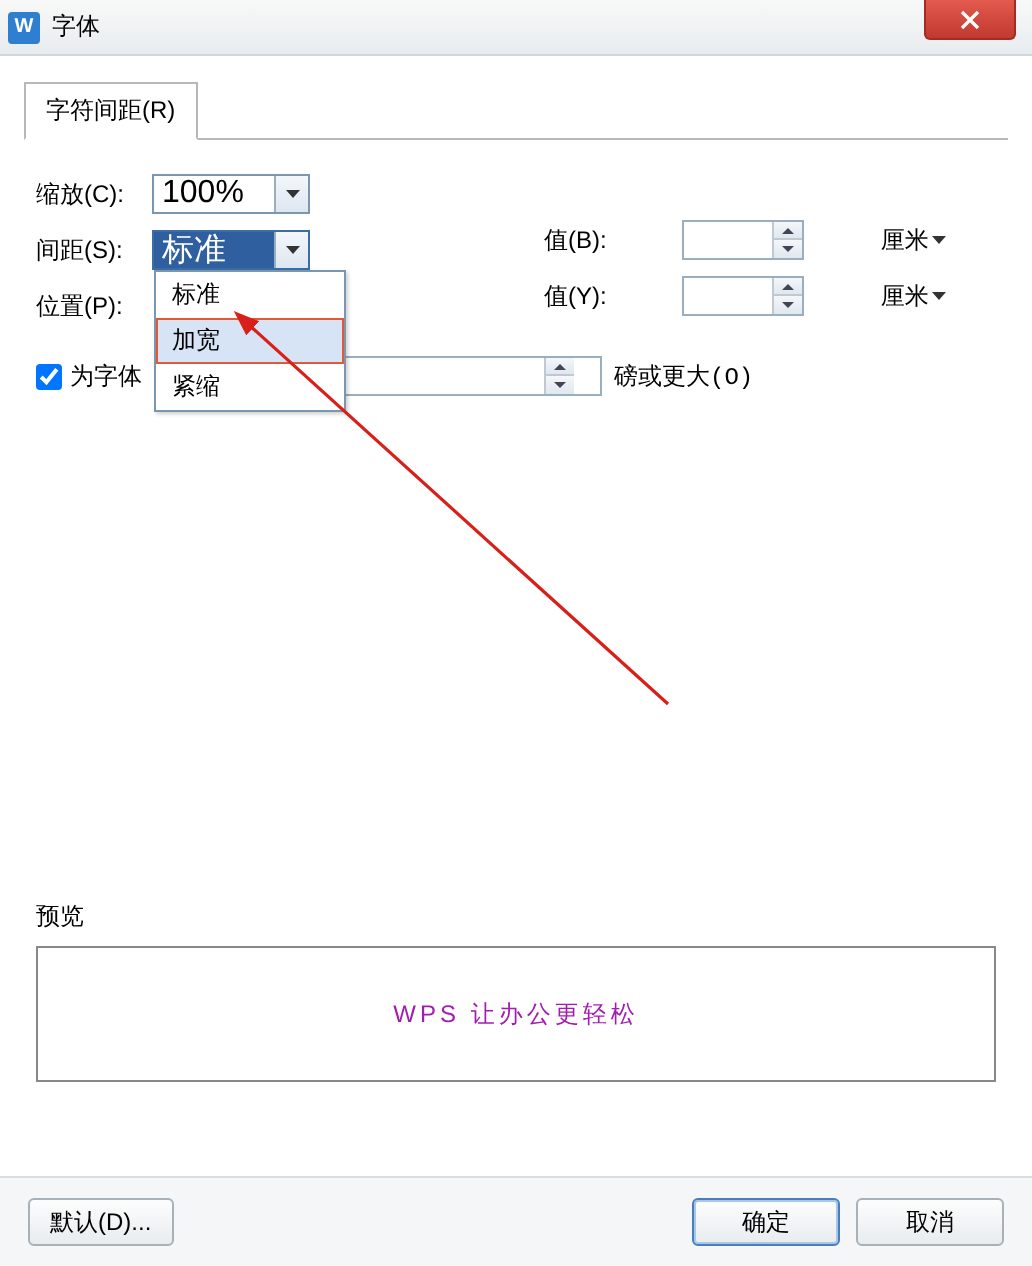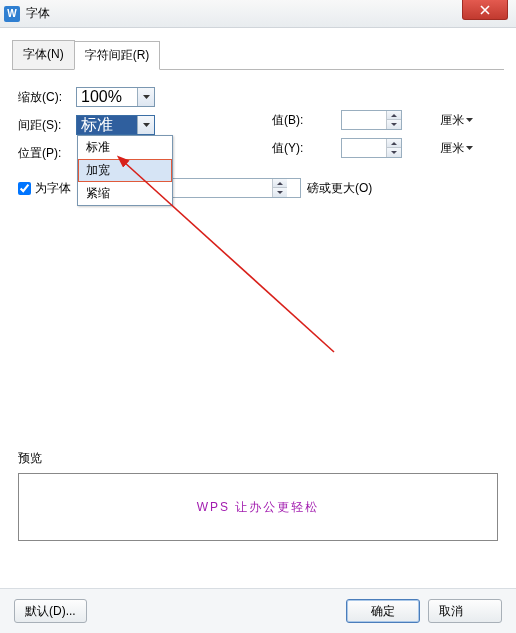--- a/index.html
+++ b/index.html
@@ -62,21 +62,20 @@
   <span>字体</span>
   <div class="close-btn">
     <svg width="10" height="10" viewBox="0 0 10 10">
         <path d="M1 1 L9 9 M9 1 L1 9" stroke="#fff" stroke-width="1.6"></path>
       </svg>
   </div>
 </div>
 
 <div class="content">
   <div class="tabstrip">
-    <div class="tab"><span>字体(N)</span></div>
     <div class="tab active"><span>字符间距(R)</span></div>
   </div>
 
   <div class="form-area">
 
     <div class="row">
       <span class="lbl">缩放(C):</span>
       <div class="combo wide">
         <input readonly="" value="100%" style="">
         <div class="arrow">
@@ -169,21 +168,21 @@
                 <path d="M0 3 L3 0 L6 3 Z" fill="#445"></path>
               </svg>
             </div>
           <div>
               <svg width="6" height="3" viewBox="0 0 6 3">
                 <path d="M0 0 L3 3 L6 0 Z" fill="#445"></path>
               </svg>
             </div>
         </div>
       </div>
-      <span style="margin-left:6px;">磅或更大(O)</span>
+      <span style="margin-left:6px;font-family:Liberation Mono, monospace;">磅或更大(O)</span>
     </div>
 
 
     <svg class="arrow-annot" style="left:92px; top:70px;" width="250" height="220">
       <defs>
           <marker id="ah" markerWidth="10" markerHeight="10" refX="2" refY="3" orient="auto">
             <path d="M0,0 L0,6 L8,3 Z" fill="#d8201a"></path>
           </marker>
         </defs>
       <line x1="230" y1="200" x2="20" y2="10" stroke="#d8201a" stroke-width="1.6" marker-end="url(#ah)"></line>
@@ -200,16 +199,16 @@
 </div>
 
 <div class="button-bar">
   <div class="btn">
       <span>默认(D)...</span>
     </div>
   <div class="spacer"></div>
   <div class="btn primary" style="width:74px; justify-content:center;">
       <span>确定</span>
     </div>
-  <div class="btn" style="width:74px; justify-content:flex-start; margin-right:0;">
+  <div class="btn" style="width:74px; justify-content:center; margin-right:0;">
       <span>取消</span>
     </div>
 </div>
 
 </body></html>

